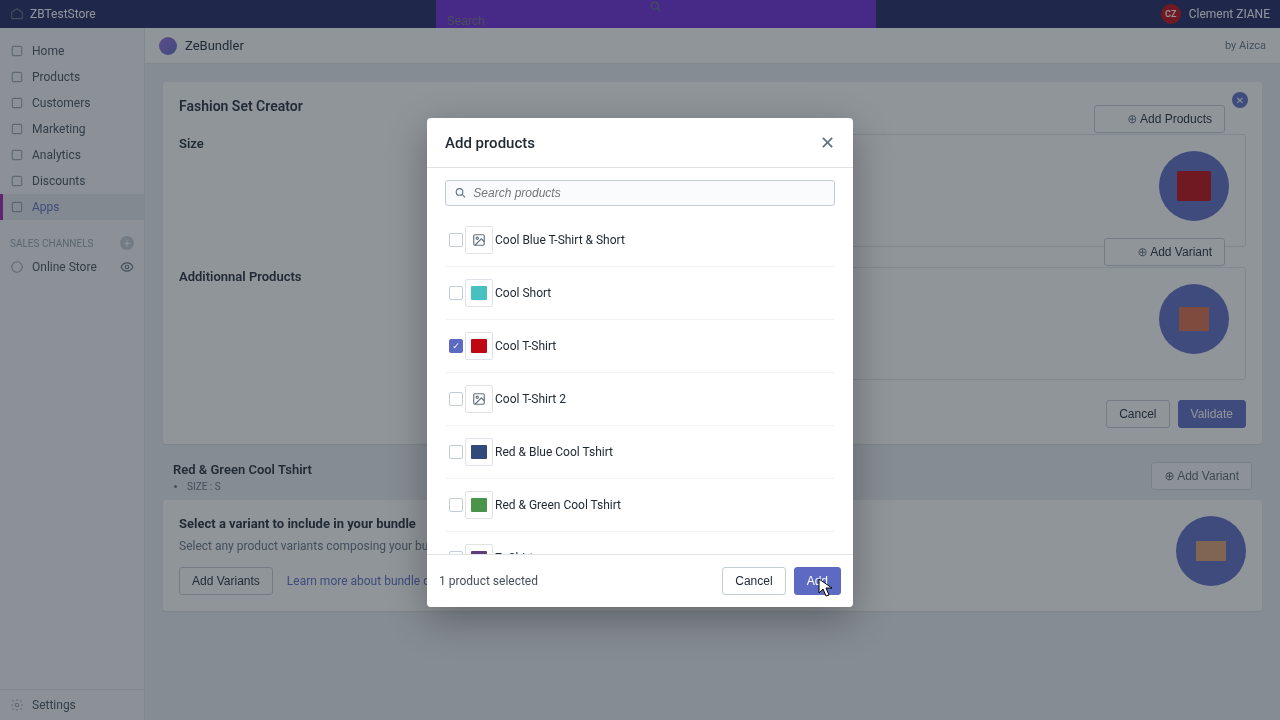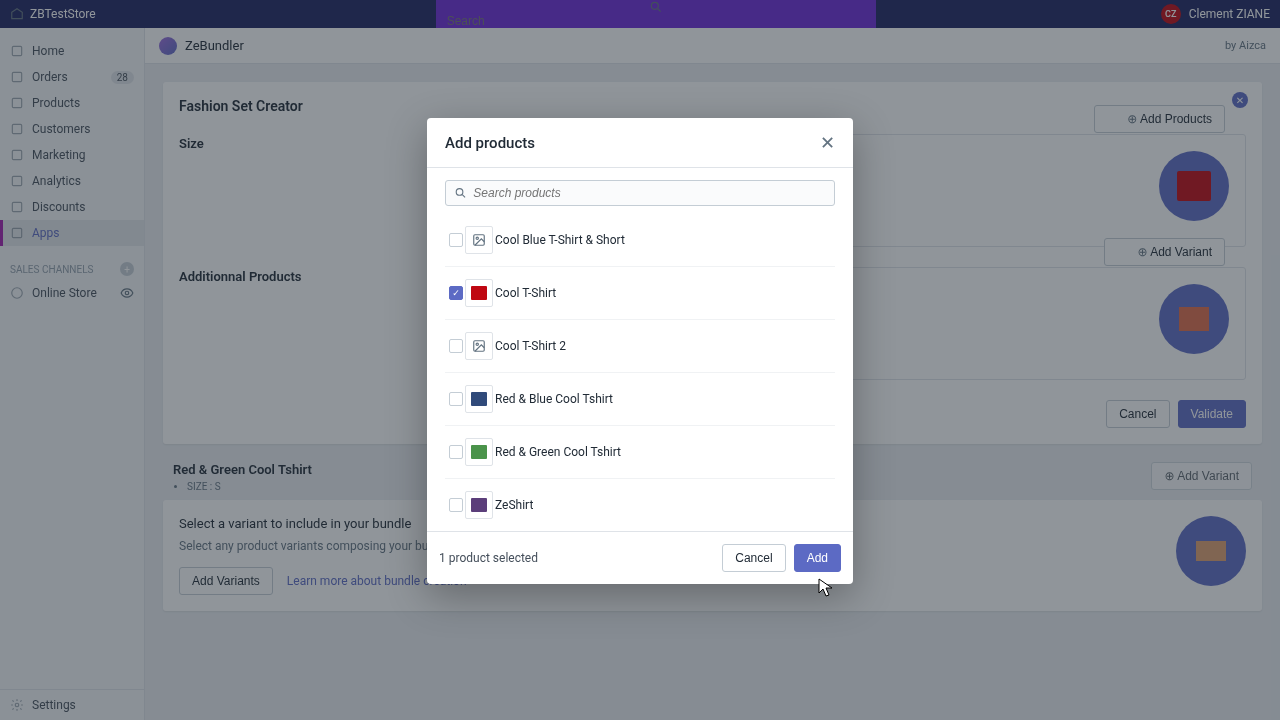--- a/index.html
+++ b/index.html
@@ -29,21 +29,21 @@
 .app-logo { width: 18px; height: 18px; border-radius: 50%; background: linear-gradient(135deg, #9c6ade, #5c6ac4); margin-right: 8px; }
 .app-byline { margin-left: auto; color: #637381; font-size: 11px; }
 
 .content-card { margin: 18px; background: #fff; border-radius: 3px; box-shadow: 0 1px 2px rgba(0,0,0,0.08); padding: 16px; position: relative; }
 .close-x { position: absolute; top: 10px; right: 14px; width: 16px; height: 16px; border-radius: 50%; background: #5c6ac4; color: #fff; display: flex; align-items: center; justify-content: center; font-size: 10px; }
 .card-title { font-weight: 600; font-size: 14px; margin-bottom: 20px; }
 
 .section { display: flex; gap: 20px; margin-bottom: 20px; }
 .section-label { width: 230px; font-weight: 600; font-size: 13px; color: #212b36; padding-top: 2px; }
 .section-body { flex: 1; border: 1px solid #dfe3e8; border-radius: 3px; padding: 16px; display: flex; align-items: flex-start; position: relative; }
-.section-text h4 { font-size: 13px; font-weight: 400; margin-bottom: 8px; }
+.section-text h4 { font-size: 13px; font-weight: 700; margin-bottom: 8px; }
 .section-text p { font-size: 12px; color: #637381; margin-bottom: 14px; }
 .section-actions { display: flex; gap: 14px; align-items: center; }
 .btn { background: #fff; border: 1px solid #c4cdd5; border-radius: 3px; padding: 6px 12px; font-size: 12px; cursor: pointer; color: #212b36; }
 .btn-primary { background: #5c6ac4; border-color: #5c6ac4; color: #fff; }
 .link { color: #5c6ac4; font-size: 12px; }
 .circle-illus { width: 70px; height: 70px; border-radius: 50%; background: #5c6ac4; margin-left: auto; display: flex; align-items: center; justify-content: center; flex-shrink: 0; }
 .illus-shirt { width: 34px; height: 30px; background: #bf0711; position: relative; border-radius: 2px; }
 .illus-box { width: 30px; height: 24px; background: #de6b48; }
 .add-top-btn { position: absolute; right: 20px; top: -30px; padding-left: 32px; }
 .footer-actions { display: flex; justify-content: flex-end; gap: 8px; margin-top: 12px; }
@@ -104,27 +104,20 @@
       <div class="nav-item">
         <svg class="icon nav-icon" viewBox="0 0 24 24">
           <rect x="4" y="4" width="16" height="16" rx="2"></rect>
         </svg>
         <span>Home</span>
       </div>
       <div class="nav-item">
         <svg class="icon nav-icon" viewBox="0 0 24 24">
           <rect x="4" y="4" width="16" height="16" rx="2"></rect>
         </svg>
-        <span>Orders</span>
-        <span class="nav-badge">28</span>
-      </div>
-      <div class="nav-item">
-        <svg class="icon nav-icon" viewBox="0 0 24 24">
-          <rect x="4" y="4" width="16" height="16" rx="2"></rect>
-        </svg>
         <span>Products</span>
       </div>
       <div class="nav-item">
         <svg class="icon nav-icon" viewBox="0 0 24 24">
           <rect x="4" y="4" width="16" height="16" rx="2"></rect>
         </svg>
         <span>Customers</span>
       </div>
       <div class="nav-item">
         <svg class="icon nav-icon" viewBox="0 0 24 24">
@@ -277,20 +270,27 @@
           <div class="thumb thumb-ph">
             <svg class="icon" viewBox="0 0 24 24">
               <rect x="3" y="3" width="18" height="18" rx="2"></rect>
               <circle cx="9" cy="9" r="2"></circle>
               <path d="M21 15l-5-5-11 11"></path>
             </svg>
           </div>
           <span>Cool Blue T-Shirt &amp; Short</span>
         </div>
         <div class="product-row">
+          <div class="chk "></div>
+          <div class="thumb">
+            <div class="mini-shirt" style="background:#47c1bf"></div>
+          </div>
+          <span>Cool Short</span>
+        </div>
+        <div class="product-row">
           <div class="chk checked"></div>
           <div class="thumb">
             <div class="mini-shirt" style="background:#bf0711"></div>
           </div>
           <span>Cool T-Shirt</span>
         </div>
         <div class="product-row">
           <div class="chk "></div>
           <div class="thumb thumb-ph">
             <svg class="icon" viewBox="0 0 24 24">

